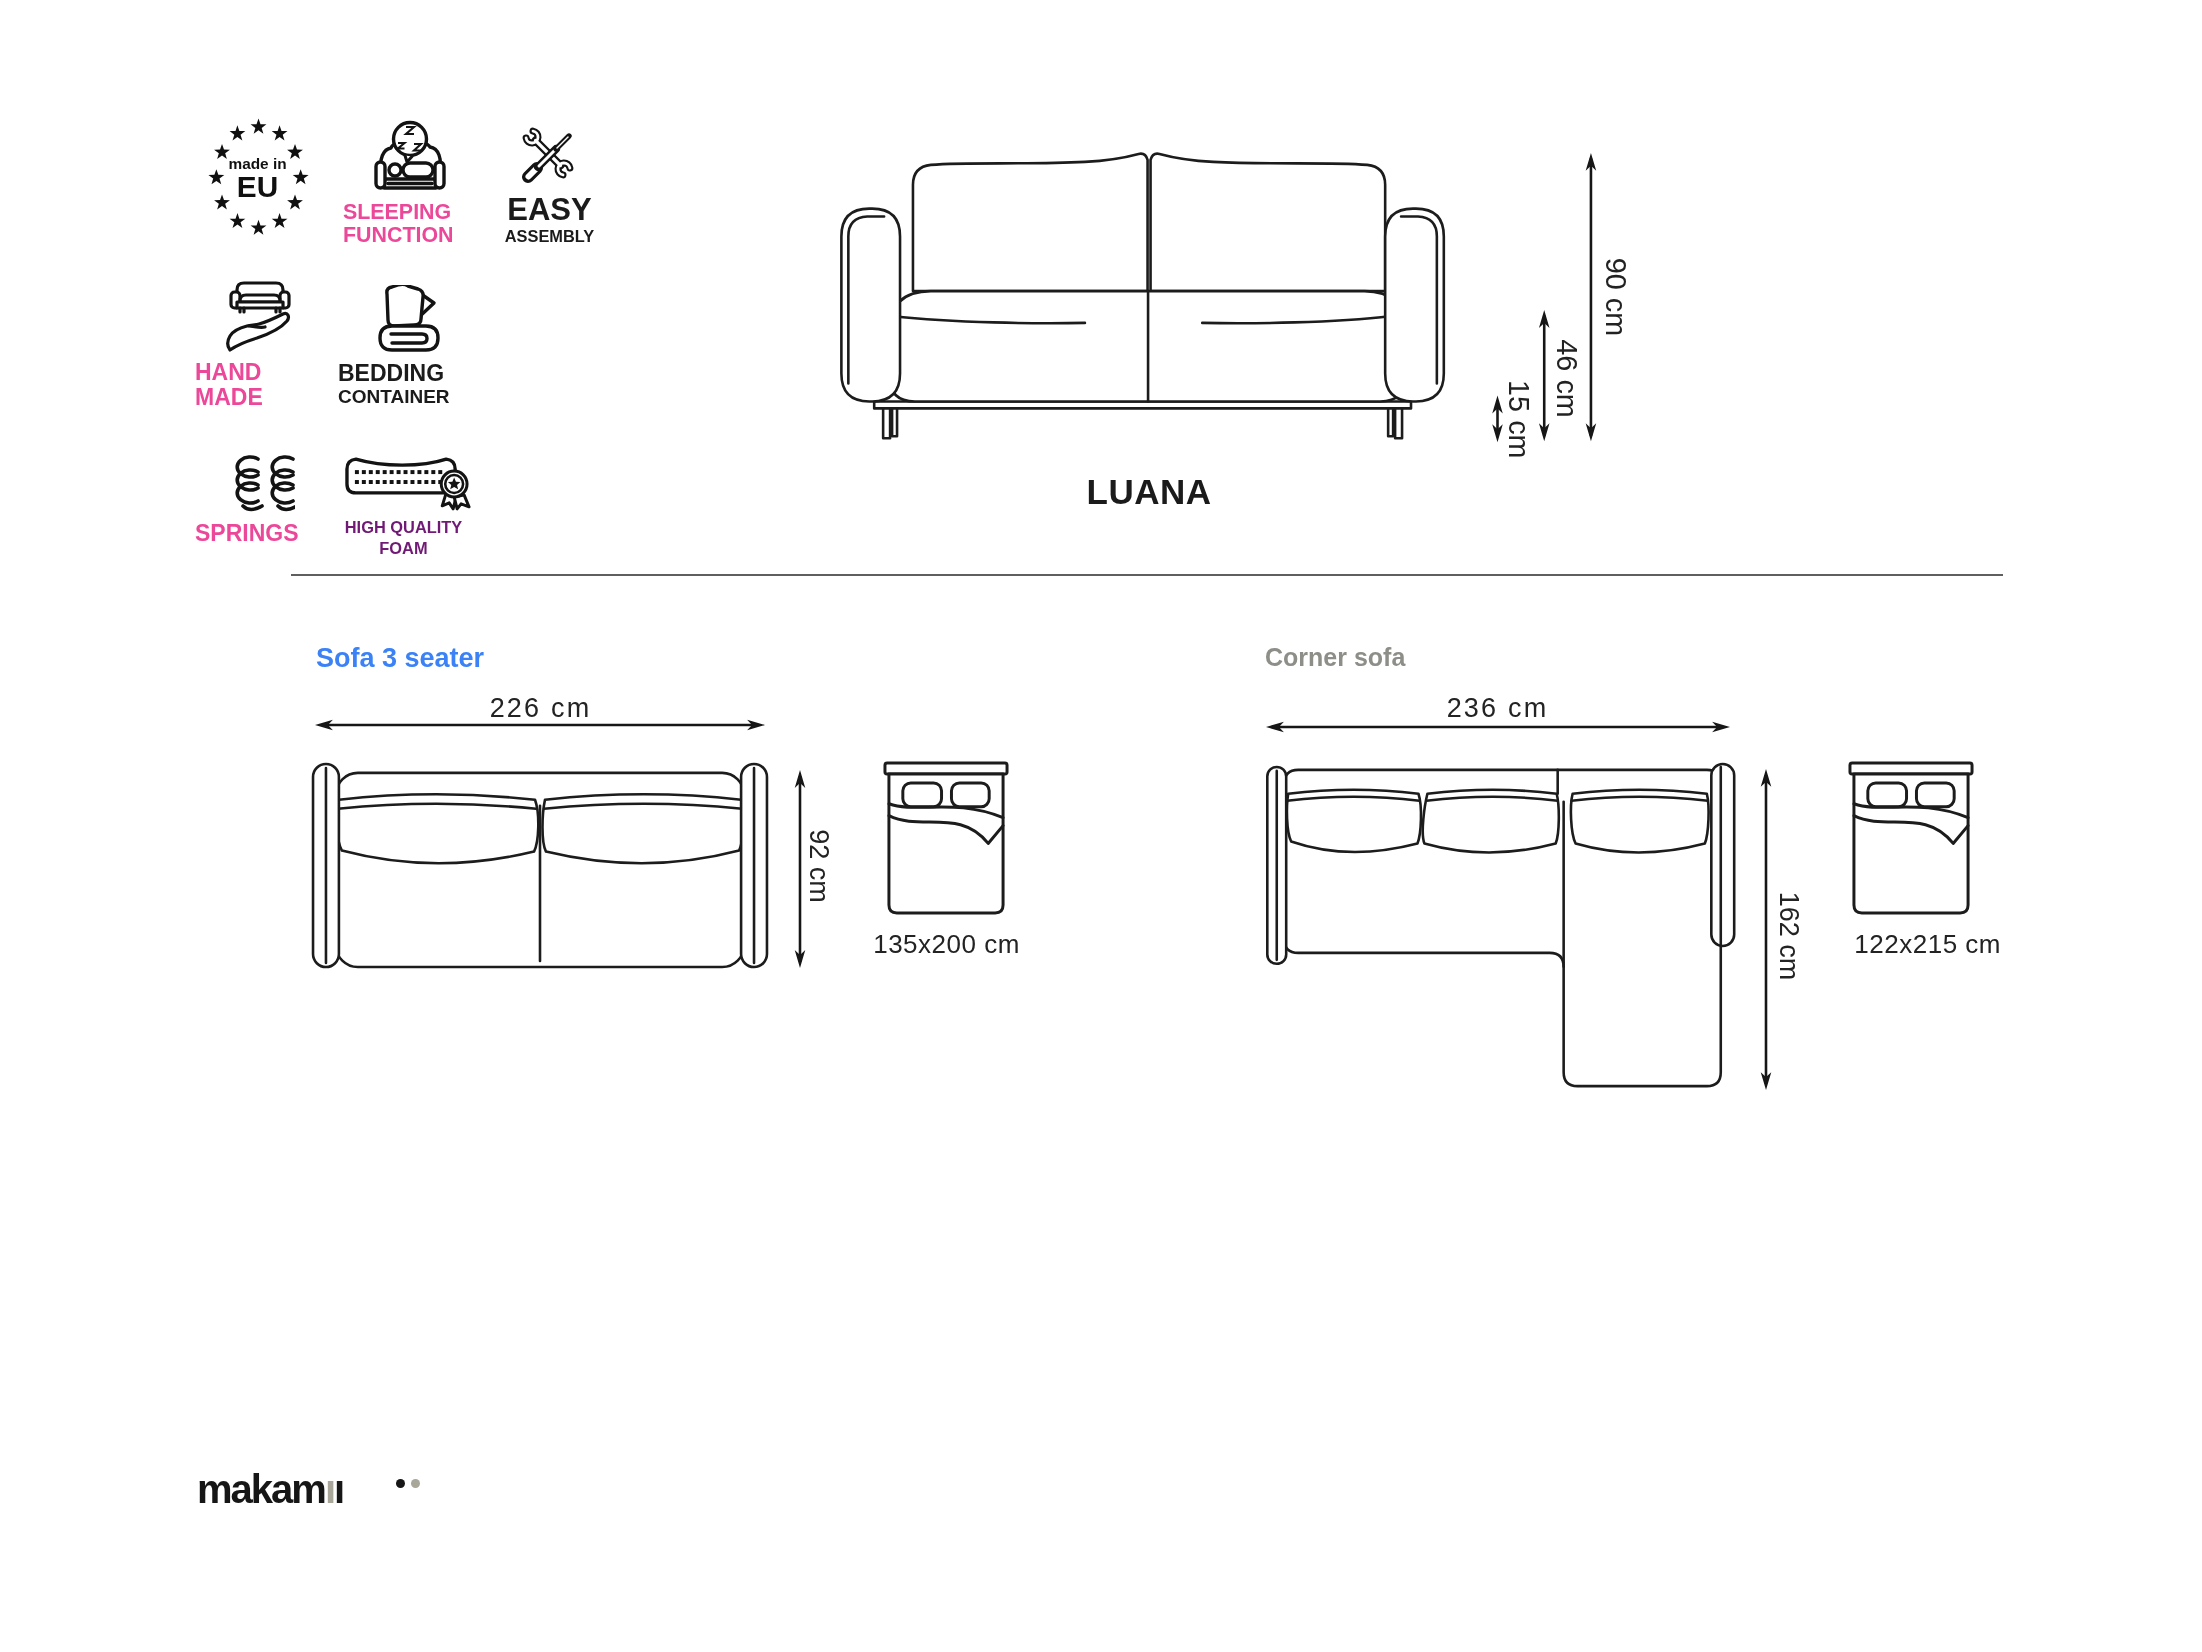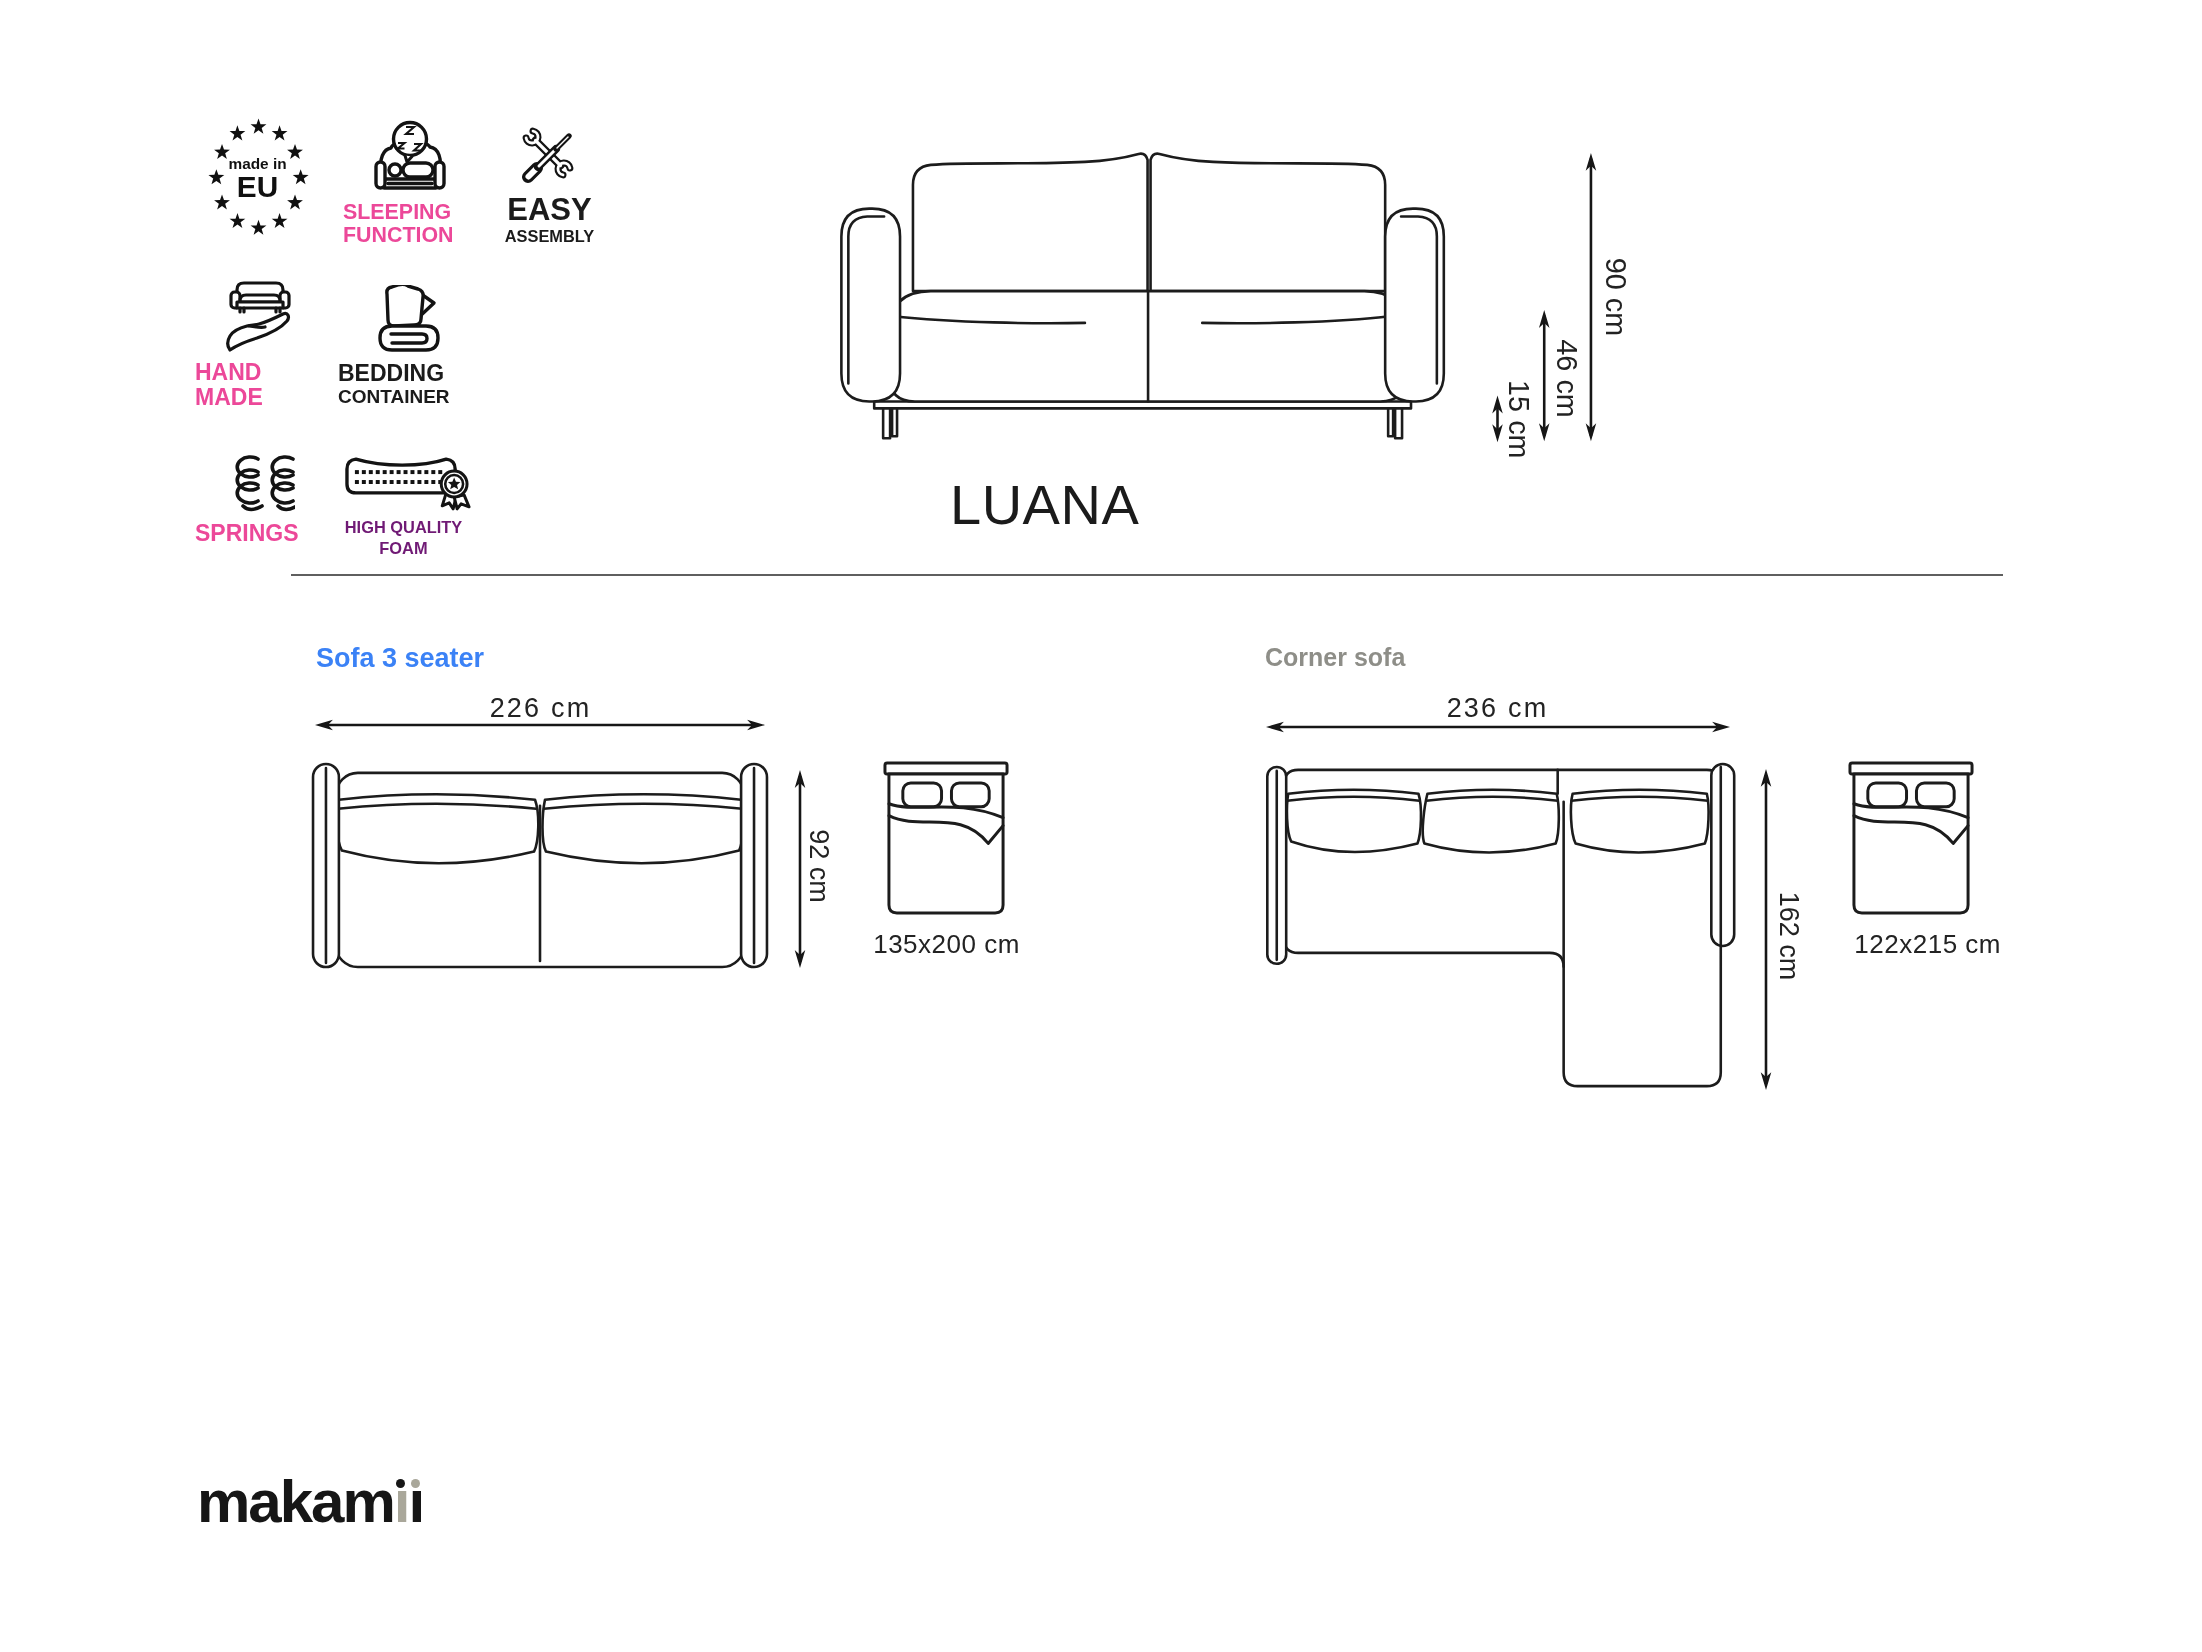--- a/index.html
+++ b/index.html
@@ -214,21 +214,21 @@
   <g stroke="#161616" stroke-width="2.6">
     <path d="M665,264 L665,299"></path>
     <path fill="#161616" stroke="none" d="M665,258 L659.7,276 L665,271 L670.3,276 Z"></path>
     <path fill="#161616" stroke="none" d="M665,305 L659.7,287 L665,292 L670.3,287 Z"></path>
   </g>
 
   <text fill="#222" stroke="none" font-family="Liberation Sans, sans-serif" font-size="29" transform="rotate(90 684 282)" x="684" y="282" text-anchor="middle" dominant-baseline="middle">15 cm</text>
 </svg>
 </div>
 
-<div class="abs" style="left:950px;top:472px;width:398px;text-align:left;font-size:56px;font-weight:normal;letter-spacing:0.5px;color:#1b1b1b;">LUANA</div>
+<div class="abs" style="left:950px;top:472px;width:398px;text-align:center;font-size:35px;font-weight:bold;letter-spacing:0.5px;color:#1b1b1b;">LUANA</div>
 
 <div class="abs" style="left:291px;top:574px;width:1712px;height:2px;background:#5f5f5f;"></div>
 
 <div class="abs" style="left:316px;top:643px;font-size:27px;font-weight:bold;color:#3b82f6;">Sofa 3 seater</div>
 
 <div class="abs dim" style="left:451px;top:693px;width:179px;text-align:center;font-size:27px;letter-spacing:2.2px;">226 cm</div>
 
 <div class="abs" id="arrow-226" style="left:313px;top:715px;width:454px;height:20px;">
 <svg width="454" height="20" viewBox="0 0 456 20">
   <path d="M13,10 L443,10" stroke="#161616" stroke-width="2.6"></path>
@@ -349,18 +349,18 @@
 
   <rect fill="#fff" x="71" y="27" width="38" height="24" rx="8"></rect>
 
   <path d="M8,48 C35,58 75,42 123,62"></path>
   <path d="M8,60 C40,76 80,52 108,88 L123,70"></path>
 </svg>
 </div>
 
 <div class="abs dim" style="left:1822px;top:929px;width:179px;text-align:right;font-size:26px;letter-spacing:0.5px;">122x215 cm</div>
 
-<div class="abs" style="left:197px;top:1467px;font-size:60px;font-weight:bold;letter-spacing:-2px;color:#161616;">makam<span style="color:#a9a79a;">ı</span><span>ı</span></div>
+<div class="abs" style="left:197px;top:1467px;font-size:40px;font-weight:bold;letter-spacing:-2px;color:#161616;">makam<span style="color:#a9a79a;">ı</span><span>ı</span></div>
 
 <div class="abs" id="dot1" style="left:396px;top:1479px;width:9px;height:9px;background:#161616;border-radius:50%;"></div>
 
 <div class="abs" id="dot2" style="left:411px;top:1479px;width:9px;height:9px;background:#a9a79a;border-radius:50%;"></div>
 
 
 </body></html>

